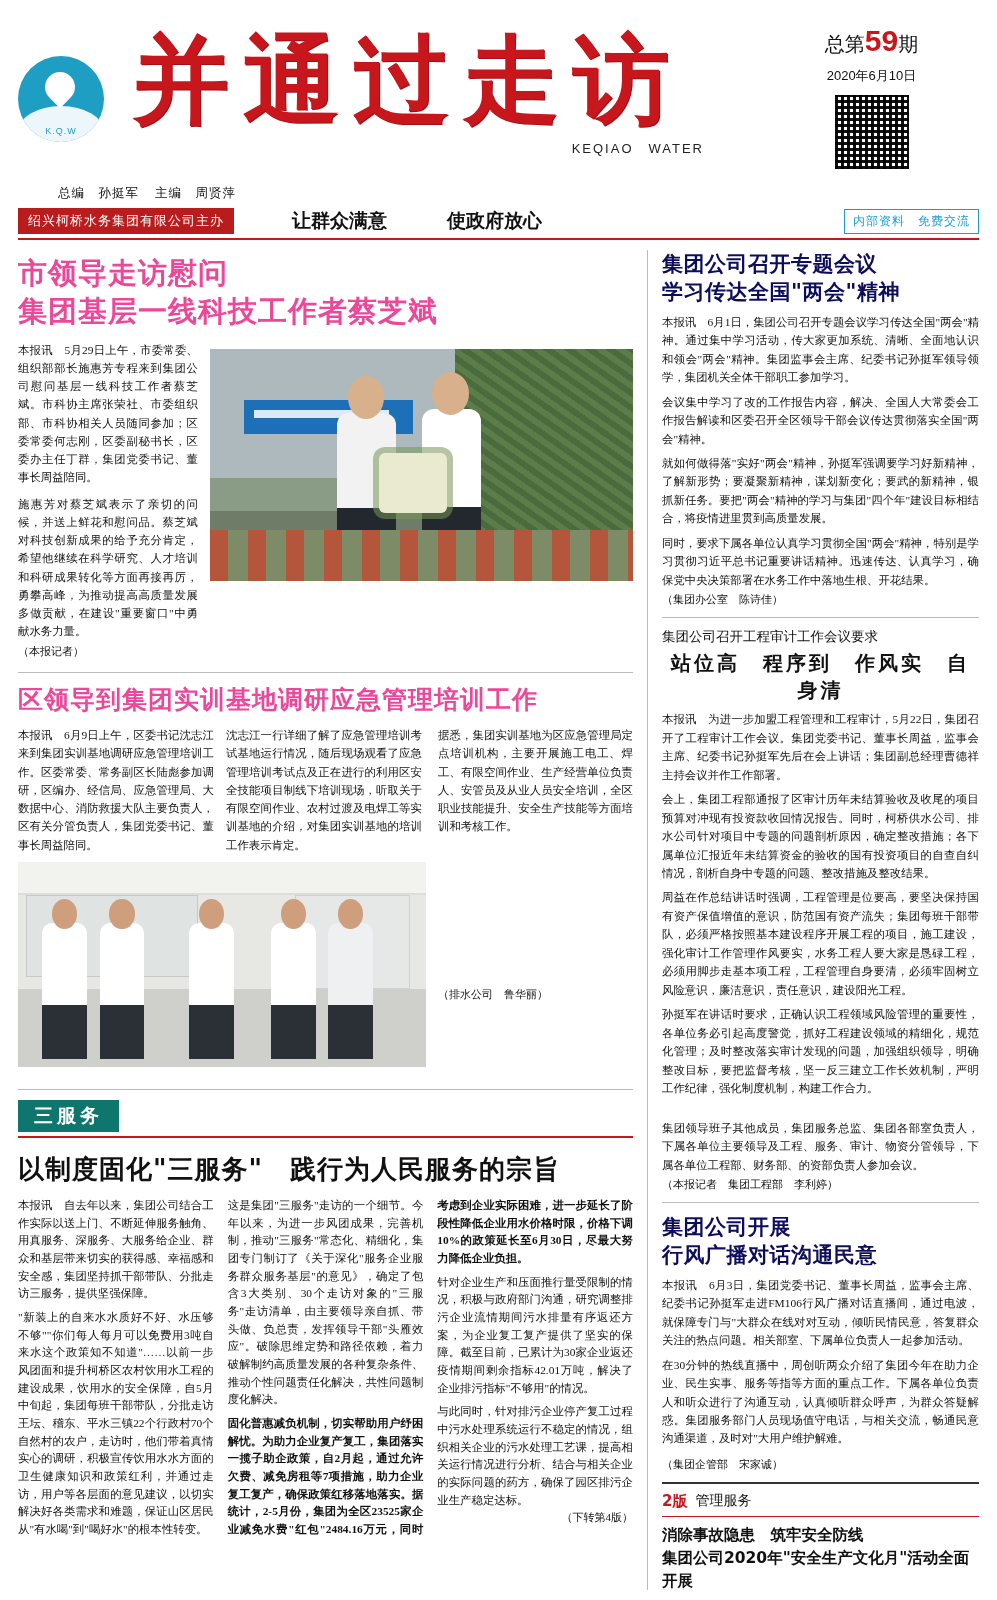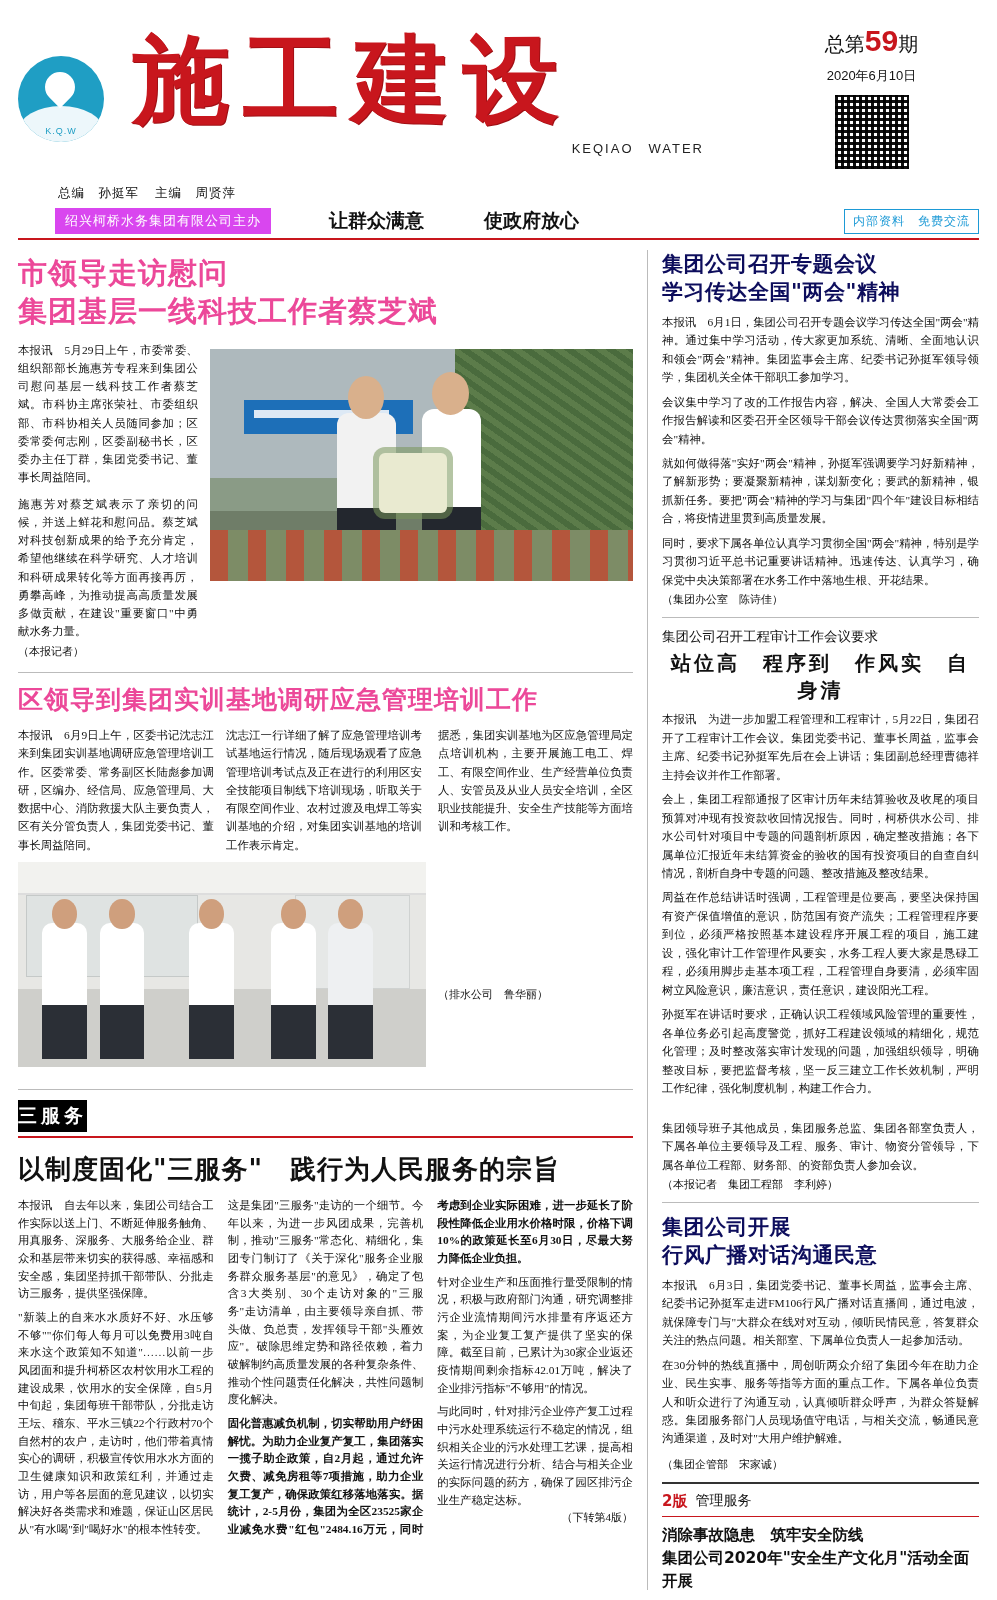--- a/index.html
+++ b/index.html
@@ -54,22 +54,22 @@
           repeating-linear-gradient(90deg,#111 0 3px,#fff 3px 6px),
           repeating-linear-gradient(0deg,#111 0 3px,#fff 3px 6px);
         background-blend-mode: multiply; border: 2px solid #fff; }
 
   .credits { display:flex; align-items:flex-end; gap:16px; font-size:12.5px;
              font-family:"Liberation Sans",sans-serif; margin-top:-4px; padding-left:40px;}
   .credits span { letter-spacing:1px; }
 
   
   .banner { display:flex; align-items:center; margin-top:6px; height:26px; }
-  .banner-blue { background:#d946ef; color:#fff; font-size:13px; padding:4px 10px;
-                 font-family:Liberation Mono, monospace; letter-spacing:1px;margin-left:37px;}
+  .banner-blue { background:#b91c1c; color:#fff; font-size:13px; padding:4px 10px;
+                 font-family:Liberation Mono, monospace; letter-spacing:1px;}
   .banner-slogan { flex:1; display:flex; gap:60px; padding-left:58px; font-size:19px; font-weight:700; }
   .banner-right { border:1px solid #1d9ad6; color:#1d9ad6; font-size:12px; padding:3px 8px;
                   font-family:"Liberation Sans",sans-serif; letter-spacing:1px;}
   .rule-red { height:2px; background:#c8161d; margin-top:4px; }
 
   
   .content { display:flex; margin-top:10px; height: 1340px; }
   .col-left { width: 630px; padding-right: 14px; border-right: 1px solid #bbb; }
   .col-right { width: 331px; padding-left: 14px; }
 
@@ -109,22 +109,22 @@
      border-bottom:2px solid #ddd; }
   .photo2 .panel { position:absolute; top:16%; left:2%; width:42%; height:40%; background:#dfe3e2; border:1px solid #c5c9c8;}
   .photo2 .panel2 { position:absolute; top:16%; right:4%; width:28%; height:46%; background:#e6e8e7; border:1px solid #cfd2d1;}
   .photo2 .p { position:absolute; bottom:4%; width:11%; height:66%; background:#fff; border-radius:10px 10px 0 0; }
   .photo2 .p:after { content:""; position:absolute; left:22%; top:-18%; width:56%; height:22%; background:#cf9f7d; border-radius:50%; }
   .photo2 .p:before { content:""; position:absolute; left:0; bottom:0; width:100%; height:40%; background:#2b2f36;}
   .photo2 .p1 { left:6%; } .photo2 .p2 { left:20%; } .photo2 .p3 { left:42%; } .photo2 .p4 { left:62%; }
   .photo2 .p5 { left:76%; background:#eef0f2; }
 
   
-  .sec-tag { display:inline-block; background:#000000; color:#fff; font-weight:700;
-             font-size:19px; padding:3px 0; letter-spacing:4px; font-family:"DejaVu Sans",sans-serif; }
+  .sec-tag { display:inline-block; background:#0f766e; color:#fff; font-weight:700;
+             font-size:19px; padding:3px 16px; letter-spacing:4px; font-family:"DejaVu Sans",sans-serif; }
   .sec-rule { height:2px; background:#c8161d; margin-top:4px; }
 
   h1.big-black { font-family:"DejaVu Sans",sans-serif; font-weight:700; font-size:26px;
                  color:#111; letter-spacing:1px; margin:14px 0 10px 0; }
 
   
   .r-title { font-family:"DejaVu Sans",sans-serif; font-weight:700; color:#0d0d5c;
              font-size:21px; line-height:1.35; letter-spacing:.5px; }
   .r-sub { font-size:13.5px; margin:2px 0 4px 0; }
   .r-title-black { font-family:"DejaVu Sans",sans-serif; font-weight:700; font-size:20px;
@@ -149,21 +149,21 @@
   <div class="masthead">
     <div class="logo-wrap">
       <div class="logo-circle">
         <div class="drop"></div>
         <div class="wave"></div>
         <div class="kqw">K.Q.W</div>
       </div>
     </div>
 
     <div class="title-wrap">
-      <div class="paper-title">施工建设</div>
+      <div class="paper-title">并通过走访</div>
       <div class="paper-title-en">KEQIAO　WATER</div>
     </div>
 
     <div class="issue-box">
       <div class="issue-line">
         <span>总第</span><span class="num">59</span><span>期</span>
       </div>
       <div class="issue-date">2020年6月10日</div>
       <div class="qr"></div>
     </div>
@@ -278,21 +278,21 @@
       </div>
 
       <div class="hr-thin"></div>
 
       <div>
         <div class="r-sub">集团公司召开工程审计工作会议要求</div>
         <div class="r-title-black">站位高　程序到　作风实　自身清</div>
         <div class="r-body">
           <p style="margin:0 0 6px 0;">本报讯　为进一步加盟工程管理和工程审计，5月22日，集团召开了工程审计工作会议。集团党委书记、董事长周益，监事会主席、纪委书记孙挺军先后在会上讲话；集团副总经理曹德祥主持会议并作工作部署。</p>
           <p style="margin:0 0 6px 0;">会上，集团工程部通报了区审计历年未结算验收及收尾的项目预算对冲现有投资款收回情况报告。同时，柯桥供水公司、排水公司针对项目中专题的问题剖析原因，确定整改措施；各下属单位汇报近年未结算资金的验收的国有投资项目的自查自纠情况，剖析自身中专题的问题、整改措施及整改结果。</p>
-          <p style="margin:0 0 6px 0;">周益在作总结讲话时强调，工程管理是位要高，要坚决保持国有资产保值增值的意识，防范国有资产流失；工程管理程序要到位，必须严格按照基本建设程序开展工程的项目，施工建设，强化审计工作管理作风要实，水务工程人要大家是恳碌工程，必须用脚步走基本项工程，工程管理自身要清，必须牢固树立风险意识，廉洁意识，责任意识，建设阳光工程。</p>
+          <p style="margin:0 0 6px 0;">周益在作总结讲话时强调，工程管理是位要高，要坚决保持国有资产保值增值的意识，防范国有资产流失；集团每班干部带队，必须严格按照基本建设程序开展工程的项目，施工建设，强化审计工作管理作风要实，水务工程人要大家是恳碌工程，必须用脚步走基本项工程，工程管理自身要清，必须牢固树立风险意识，廉洁意识，责任意识，建设阳光工程。</p>
           <p style="margin:0 0 21px 0;">孙挺军在讲话时要求，正确认识工程领域风险管理的重要性，各单位务必引起高度警觉，抓好工程建设领域的精细化，规范化管理；及时整改落实审计发现的问题，加强组织领导，明确整改目标，要把监督考核，坚一反三建立工作长效机制，严明工作纪律，强化制度机制，构建工作合力。</p>
           <p style="margin:0;">集团领导班子其他成员，集团服务总监、集团各部室负责人，下属各单位主要领导及工程、服务、审计、物资分管领导，下属各单位工程部、财务部、的资部负责人参加会议。</p>
         </div>
         <div class="r-sig">（本报记者　集团工程部　李利婷）</div>
       </div>
 
       <div class="hr-thin"></div>
 
       <div>
         <div class="r-title">

